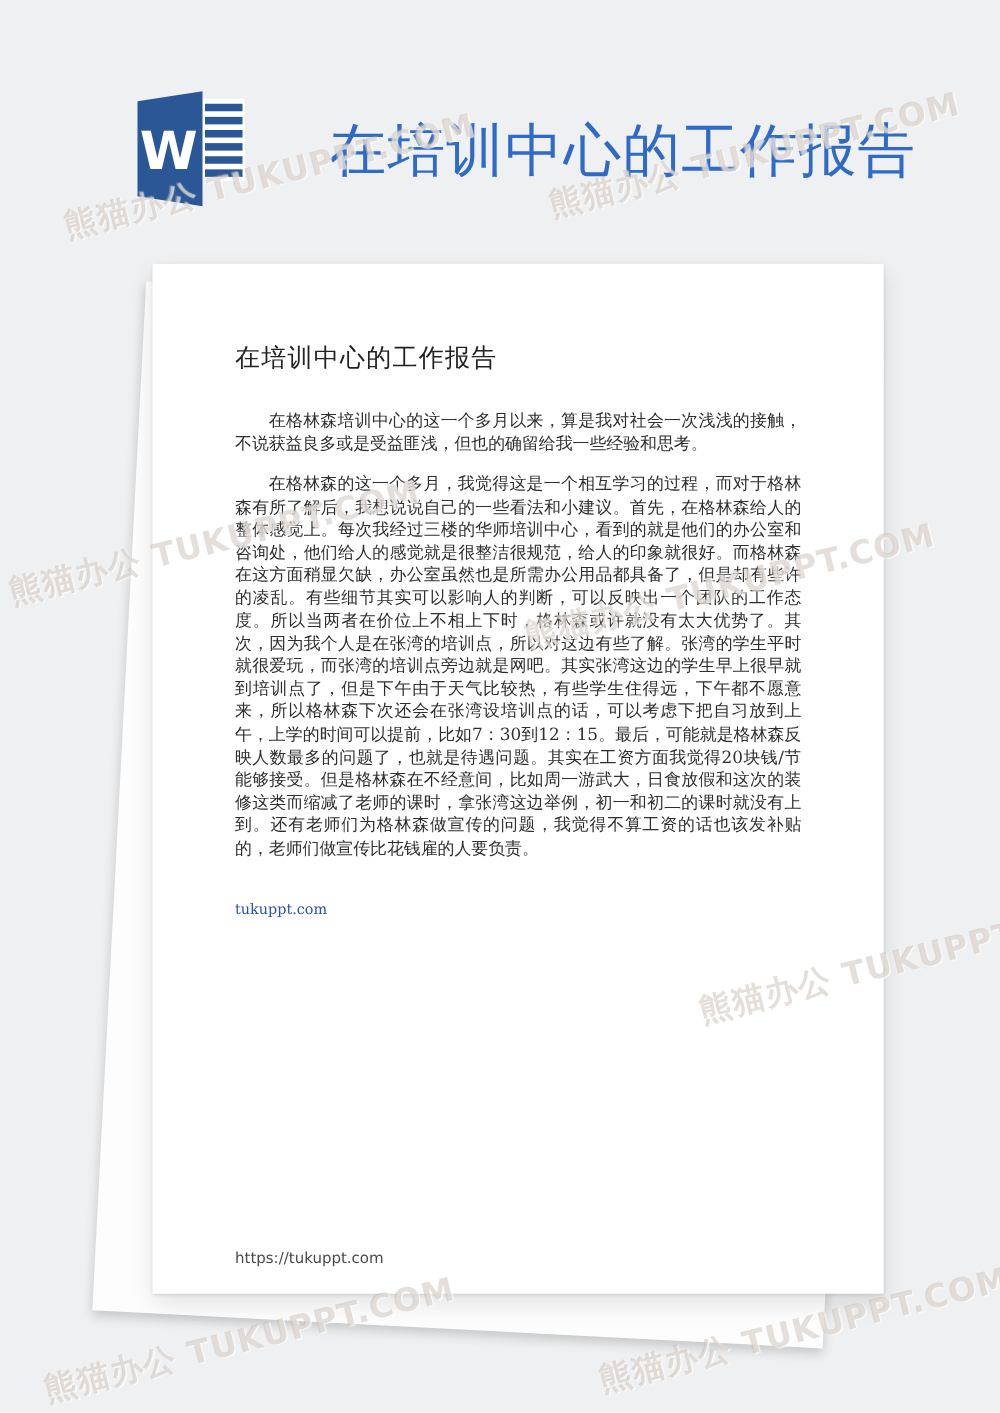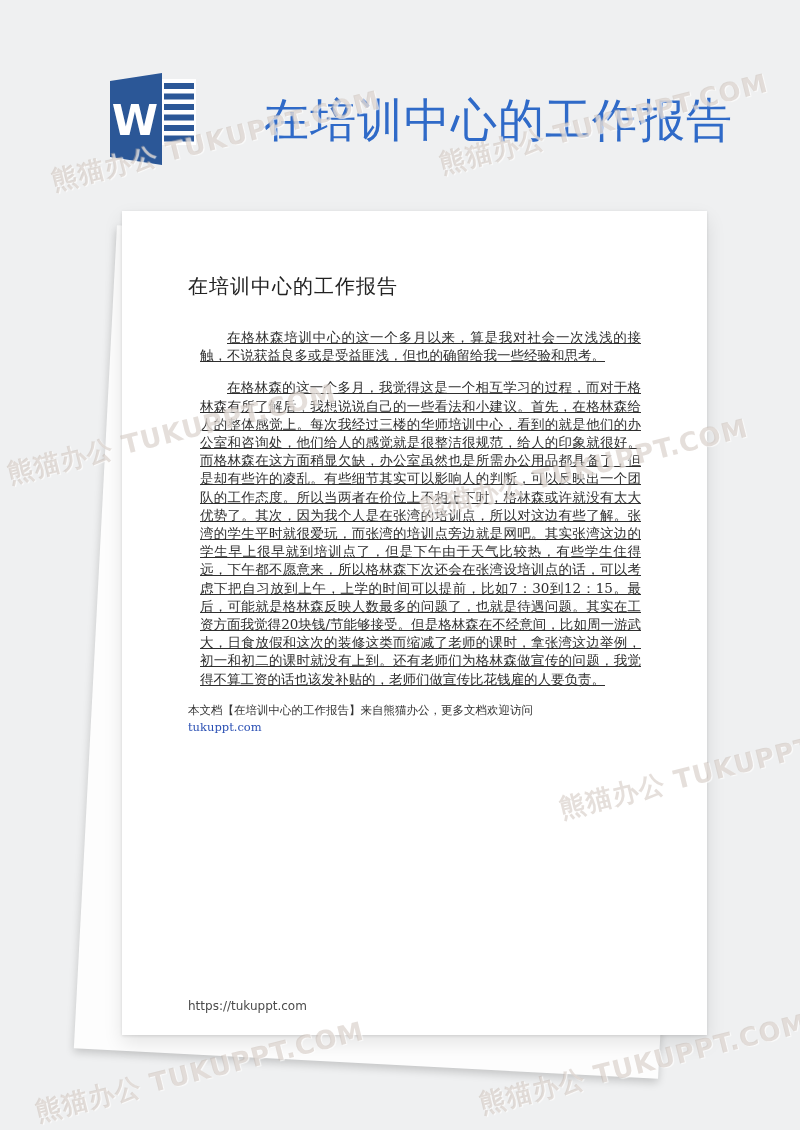--- a/index.html
+++ b/index.html
@@ -57,22 +57,21 @@
     color: #222222;
     letter-spacing: 1px;
     margin: 0 0 28px 0;
   }
   .doc-body p {
     font-size: 13.5px;
     line-height: 18.2px;
     color: #2e2e2e;
     text-align: justify;
     text-indent: 2em;
-    margin: 0 0 14px 12px;
-    text-decoration: underline;
+    margin: 0 0 14px 0;
   }
   .source-note {
     margin-top: 4px;
     font-size: 11.5px;
     line-height: 17px;
     color: #333333;
   }
   .source-link {
     display: inline-block;
     font-size: 11.5px;
@@ -139,21 +138,21 @@
 
   <div class="page">
     <h2 class="doc-title">在培训中心的工作报告</h2>
 
     <div class="doc-body">
       <p>在格林森培训中心的这一个多月以来，算是我对社会一次浅浅的接触，不说获益良多或是受益匪浅，但也的确留给我一些经验和思考。</p>
       <p>在格林森的这一个多月，我觉得这是一个相互学习的过程，而对于格林森有所了解后，我想说说自己的一些看法和小建议。首先，在格林森给人的整体感觉上。每次我经过三楼的华师培训中心，看到的就是他们的办公室和咨询处，他们给人的感觉就是很整洁很规范，给人的印象就很好。而格林森在这方面稍显欠缺，办公室虽然也是所需办公用品都具备了，但是却有些许的凌乱。有些细节其实可以影响人的判断，可以反映出一个团队的工作态度。所以当两者在价位上不相上下时，格林森或许就没有太大优势了。其次，因为我个人是在张湾的培训点，所以对这边有些了解。张湾的学生平时就很爱玩，而张湾的培训点旁边就是网吧。其实张湾这边的学生早上很早就到培训点了，但是下午由于天气比较热，有些学生住得远，下午都不愿意来，所以格林森下次还会在张湾设培训点的话，可以考虑下把自习放到上午，上学的时间可以提前，比如7：30到12：15。最后，可能就是格林森反映人数最多的问题了，也就是待遇问题。其实在工资方面我觉得20块钱/节能够接受。但是格林森在不经意间，比如周一游武大，日食放假和这次的装修这类而缩减了老师的课时，拿张湾这边举例，初一和初二的课时就没有上到。还有老师们为格林森做宣传的问题，我觉得不算工资的话也该发补贴的，老师们做宣传比花钱雇的人要负责。</p>
     </div>
 
     <div class="source-note">
-      <span>本文档【在培训中心的工作报告】来自熊猫办公，更多文档欢迎访问</span><br>
+      <br>
       <a class="source-link">tukuppt.com</a>
     </div>
 
     <div class="page-url">https://tukuppt.com</div>
   </div>
 
   <div class="watermark-layer">
     <span class="wm wm1">熊猫办公 TUKUPPT.COM</span>
     <span class="wm wm2">熊猫办公 TUKUPPT.COM</span>
     <span class="wm wm3">熊猫办公 TUKUPPT.COM</span>

